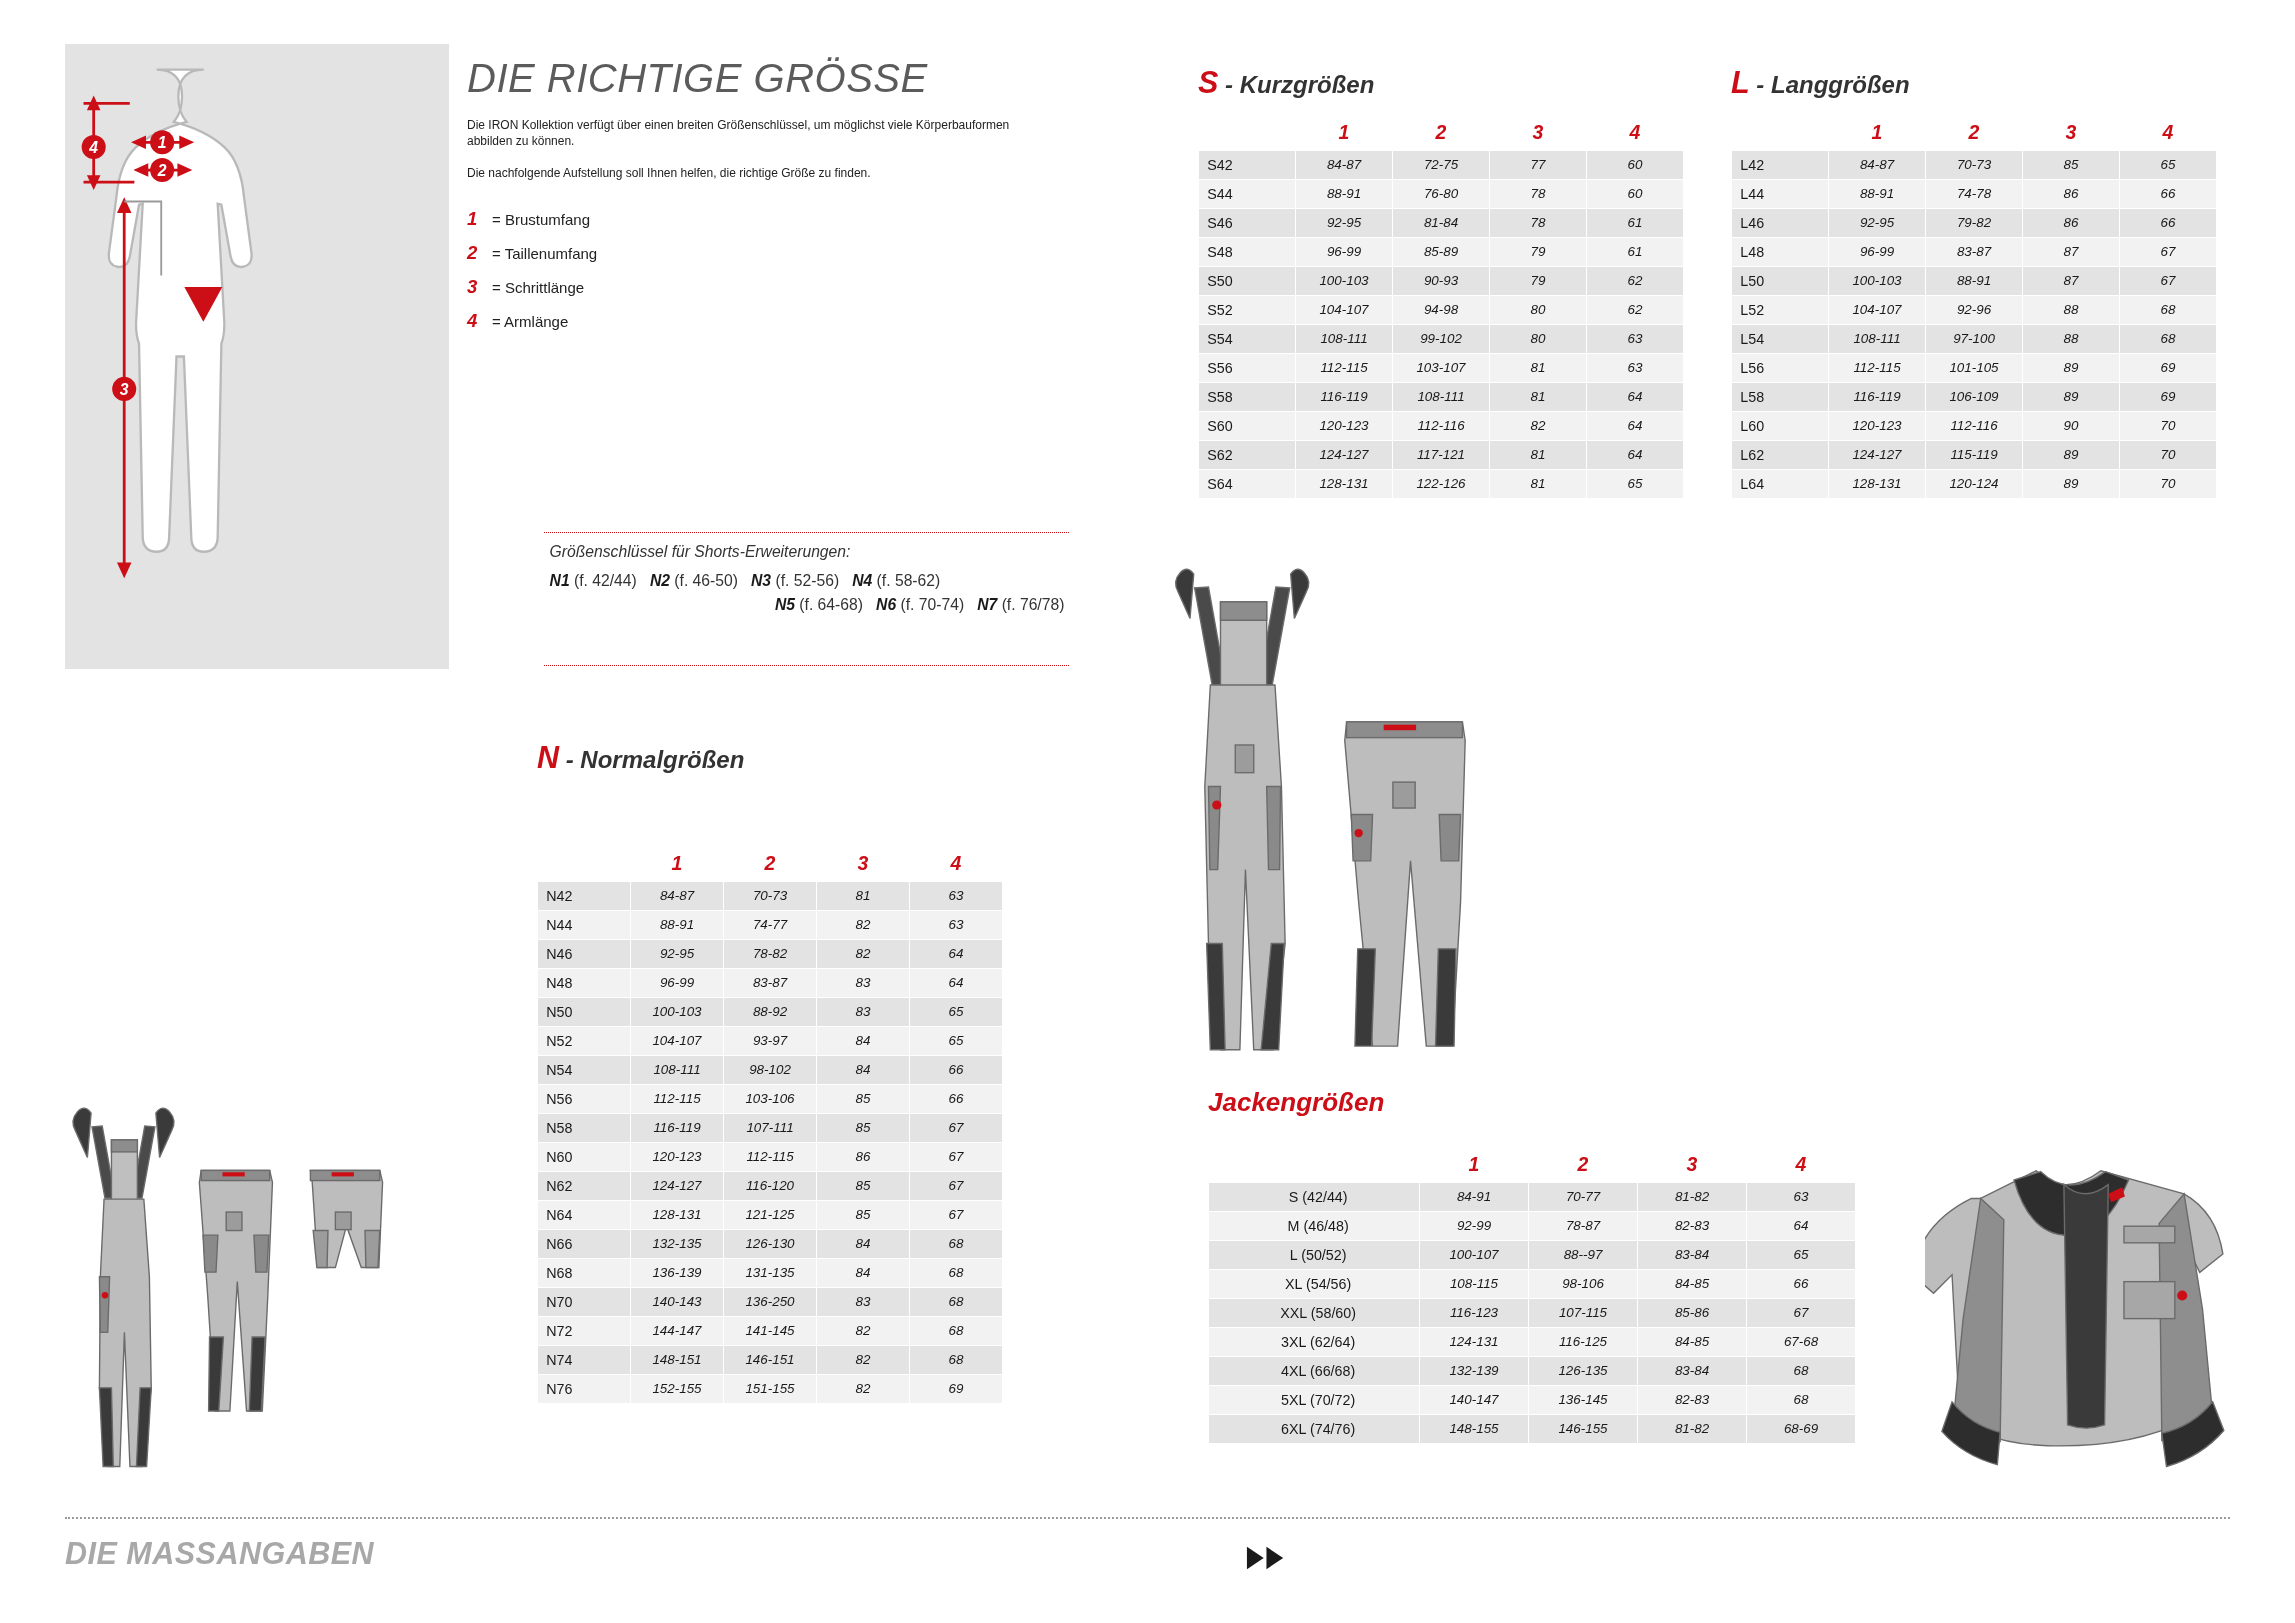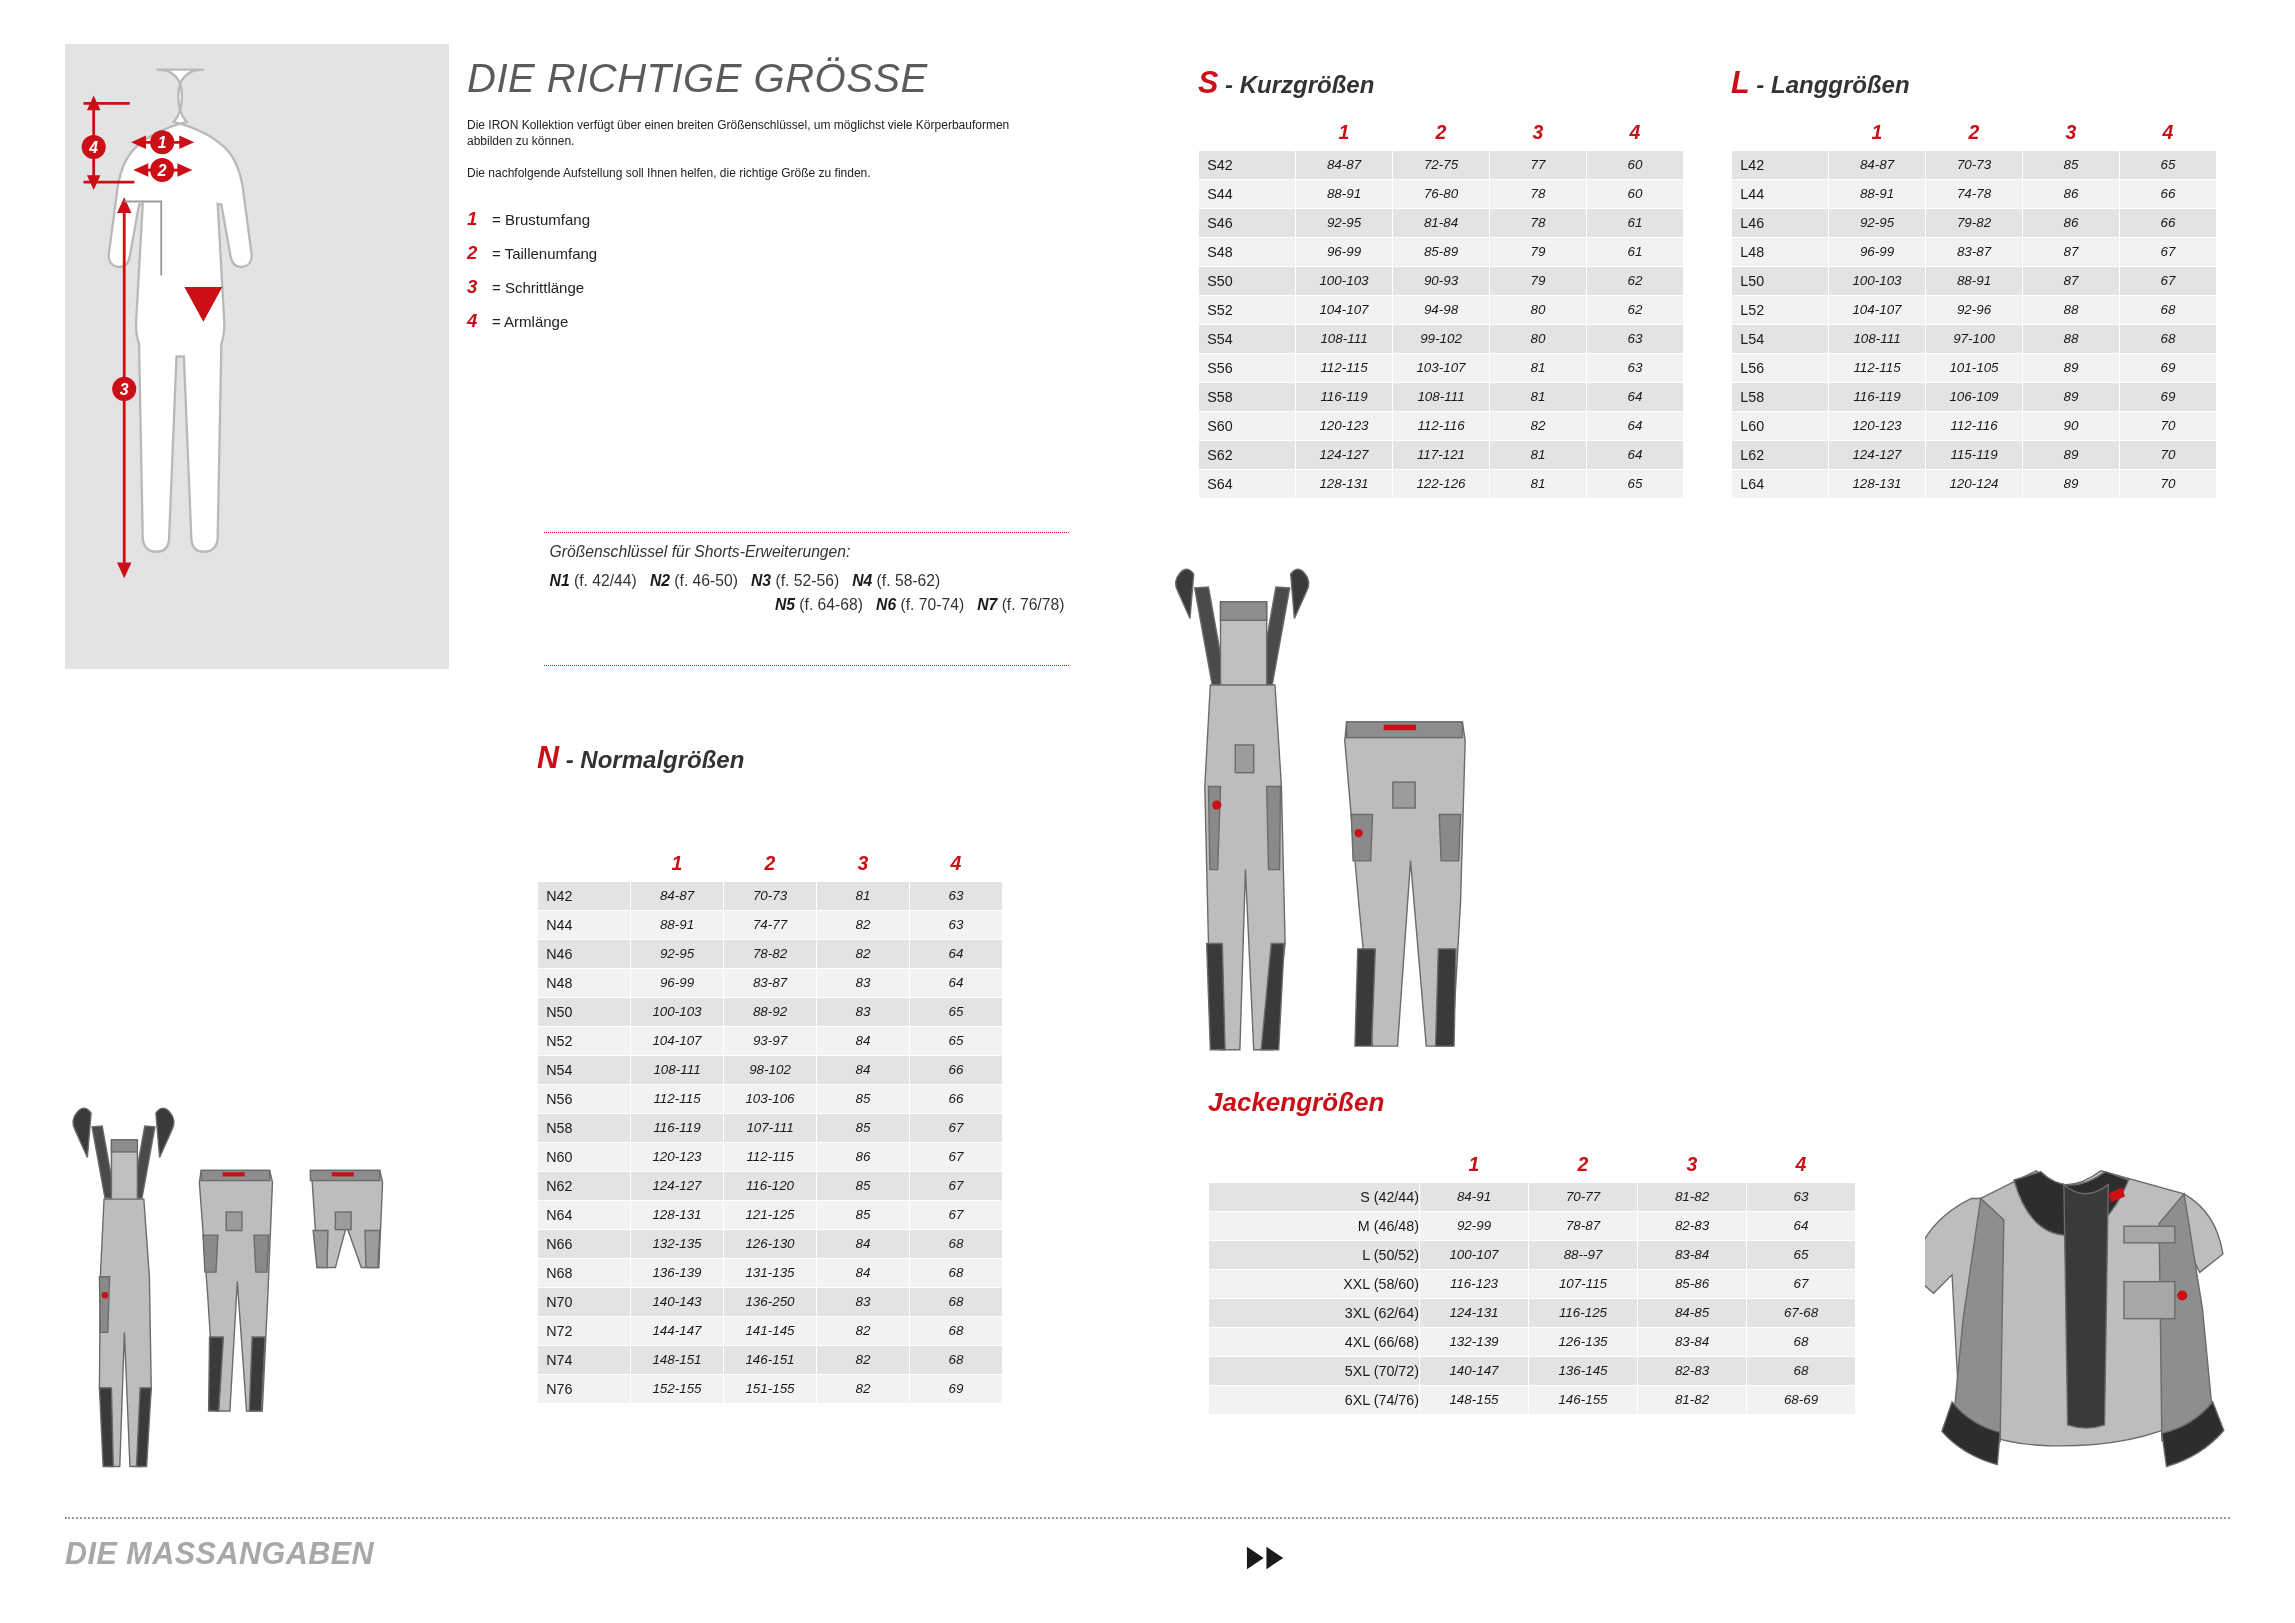--- a/index.html
+++ b/index.html
@@ -86,21 +86,21 @@
   #tbl-n { position:absolute; left:537px; top:847px; }
   #ttl-n { position:absolute; left:537px; top:740px; }
   #tbl-j { position:absolute; left:1208px; top:1148px; }
   #ttl-j { position:absolute; left:1208px; top:1087px; }
 
   #tbl-s td.lead, #tbl-l td.lead { width:69px; }
   #tbl-s td, #tbl-s th { width:97px; }
   #tbl-l td, #tbl-l th { width:97px; }
   #tbl-n td.lead { width:72px; }
   #tbl-n td, #tbl-n th { width:93px; }
-  #tbl-j td.lead { width:211px; text-align:right; }
+  #tbl-j td.lead { width:211px; text-align:center; }
   #tbl-j td, #tbl-j th { width:109px; }
 
   .jacken-title { font-size:26px; font-weight:bold; font-style:italic; color:#cc0e16; }
 
   
   .footer-line {
     position:absolute; left:65px; top:1517px; width:2165px;
     border-top:2.3px dotted #9a9a9a;
   }
   .footer-title {
@@ -600,20 +600,27 @@
           <td>64</td>
         </tr>
         <tr>
           <td class="lead">L (50/52)</td>
           <td>100-107</td>
           <td>88--97</td>
           <td>83-84</td>
           <td>65</td>
         </tr>
         <tr>
+          <td class="lead">XL (54/56)</td>
+          <td>108-115</td>
+          <td>98-106</td>
+          <td>84-85</td>
+          <td>66</td>
+        </tr>
+        <tr>
           <td class="lead">XXL (58/60)</td>
           <td>116-123</td>
           <td>107-115</td>
           <td>85-86</td>
           <td>67</td>
         </tr>
         <tr>
           <td class="lead">3XL (62/64)</td>
           <td>124-131</td>
           <td>116-125</td>

